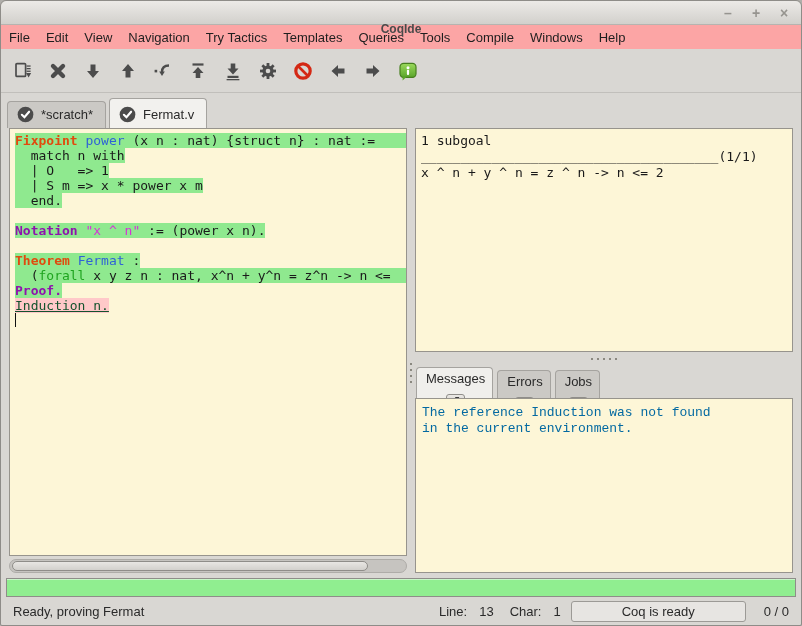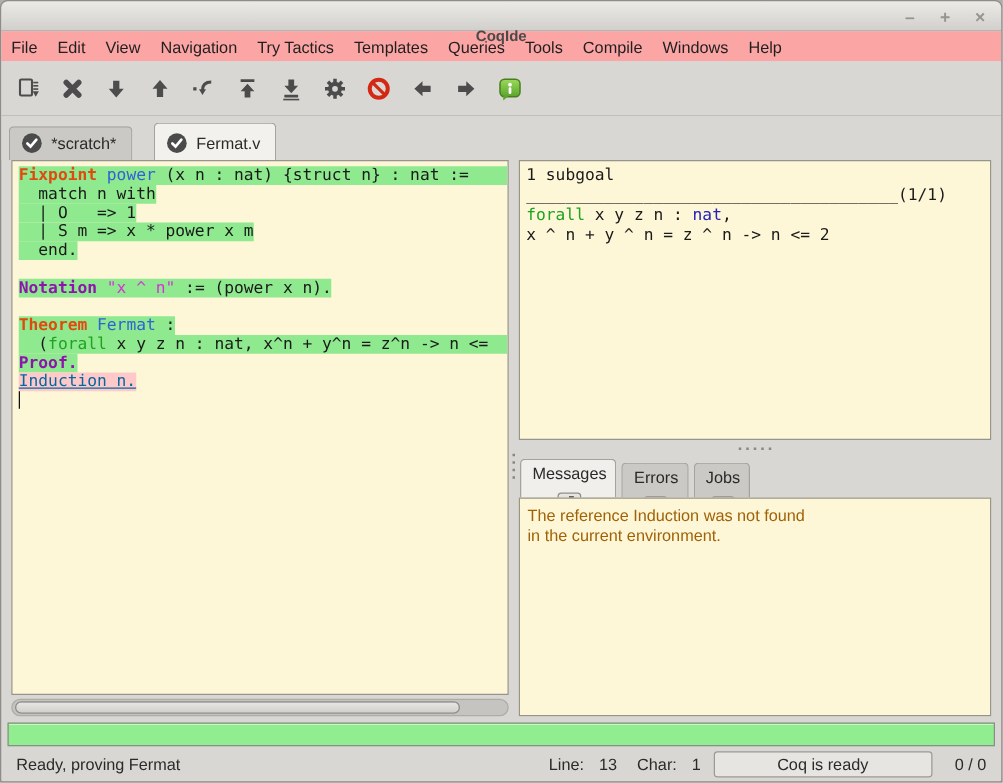--- a/index.html
+++ b/index.html
@@ -34,21 +34,21 @@
   
   .toolbar{ height:44px; flex:0 0 44px; display:flex; align-items:center;
     padding-left:4px; border-bottom:1px solid #c1bfbb; background:#d9d7d3; }
   .tool-btn{ width:35px; height:34px; display:flex; align-items:center;
     justify-content:center; border:none; background:transparent; border-radius:3px; }
 
   
   .tabrow{ height:35px; flex:0 0 35px; display:flex; align-items:flex-end;
     padding:0 0 0 6px; background:#d9d7d3; }
   .doc-tab{ display:inline-flex; align-items:center; gap:7px;
-    padding:5px 12px 6px 9px; margin-right:17px;
+    padding:5px 12px 6px 9px; margin-right:3px;
     border:1px solid #a5a39f; border-bottom:none; border-radius:4px 4px 0 0;
     background:#cbc9c5; font-size:13px; color:#2a2a2a; height:27px; }
   .doc-tab.active{ background:#f2f1ee; height:30px; padding-top:7px; }
 
   
   .main{ flex:1 1 auto; display:flex; padding:0 8px; min-height:0; }
   .left-col{ width:398px; flex:0 0 398px; display:flex; flex-direction:column; }
   .editor-frame{ flex:1 1 auto; border:1px solid #97948d; background:#fdf6d7;
     overflow:hidden; padding:4px 0 0 5px; }
   .hscroll{ height:14px; margin:3px 0 4px 0; border:1px solid #aeaca8;
@@ -69,31 +69,31 @@
   .panel-tabs{ height:32px; flex:0 0 32px; display:flex; align-items:flex-end; gap:4px; padding-left:1px; }
   .panel-tab{ display:inline-flex; align-items:center; gap:8px; height:28px;
     padding:3px 7px 4px 9px; border:1px solid #a5a39f; border-bottom:none;
     border-radius:4px 4px 0 0; background:#cbc9c5; font-size:13px; color:#2a2a2a;flex-direction:column; }
   .panel-tab.active{ background:#f0efec; height:31px; }
   .detach-btn{ width:19px; height:19px; border:1px solid #8f8d89; border-radius:3px;
     background:linear-gradient(#eae8e5,#cfcdc9); display:flex; align-items:center; justify-content:center; }
 
   .msg-frame{ flex:1 1 auto; border:1px solid #97948d; background:#fdf6d7;
     margin-bottom:4px; padding:6px 0 0 6px; overflow:hidden; }
-  .msg-line{ font-family:Liberation Sans, sans-serif; font-size:13px;
-    line-height:16px; color:#a16207; white-space:pre; }
+  .msg-line{ font-family:Liberation Mono, monospace; font-size:13px;
+    line-height:16px; color:#0369a1; white-space:pre; }
 
   
   .cline{ font-family:"DejaVu Sans Mono", monospace; font-size:13px; line-height:15px;
     white-space:pre; min-height:15px; color:#1a1a1a; }
   .goal-frame .cline{ line-height:16px; min-height:16px; }
   .hl-full{ background:#8fe98f; }
   .hl-text .wrap{ background:#8fe98f; }
   .hl-err .wrap{ background:#ffc9c9; }
-  .hl-err .wrap span{ color:#0369a1; text-decoration:underline; }
+  .hl-err .wrap span{ color:#14532d; text-decoration:underline; }
   .hl-caret .wrap{ display:inline-block; border-left:1px solid #111; height:14px; }
   .c-kw{ color:#e04a0e; font-weight:bold; }
   .c-id{ color:#2f62d6; }
   .c-vn{ color:#8f13ad; font-weight:bold; }
   .c-str{ color:#d633d6; }
   .c-grn{ color:#1fa41f; }
   .c-typ{ color:#2323bb; }
 
   
   .progresswrap{ height:22px; flex:0 0 22px; padding:1px 5px 2px 5px; }
@@ -303,21 +303,20 @@
           <i></i>
           <i></i>
           <i></i>
         </span>
     </div>
 
     <div class="right-col">
       <div class="goal-frame" id="goal">
           <div class="cline hl-none"><span class="wrap"><span>1 subgoal</span></span></div>
           <div class="cline hl-none"><span class="wrap"><span>______________________________________(1/1)</span></span></div>
-          <div class="cline hl-none"><span class="wrap"><span class="c-grn">forall</span><span> x y z n : </span><span class="c-typ">nat</span><span>,</span></span></div>
           <div class="cline hl-none"><span class="wrap"><span>x ^ n + y ^ n = z ^ n -&gt; n &lt;= 2</span></span></div>
         </div>
       <div class="hdivider">
         <span class="hdots">
             <i></i>
             <i></i>
             <i></i>
             <i></i>
             <i></i>
           </span>

